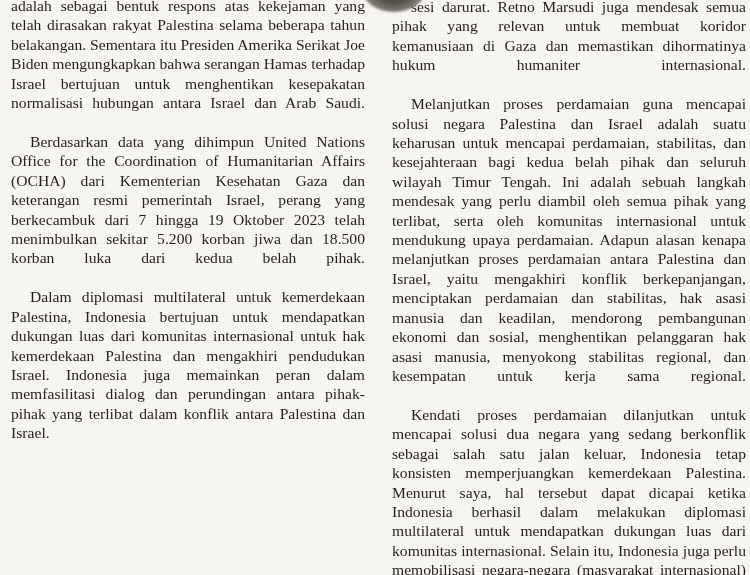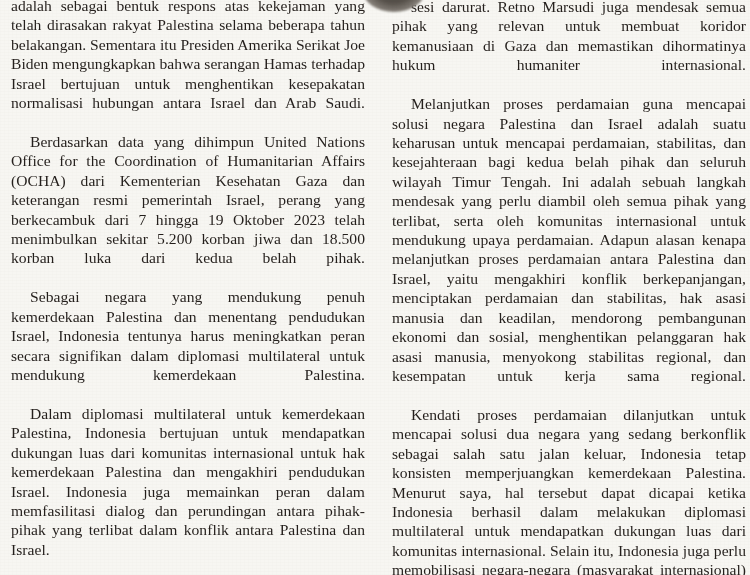--- a/index.html
+++ b/index.html
@@ -99,21 +99,20 @@
 <body>
 
 <div id="page">
 
   <div id="columns">
 
     <div class="column" id="column-left">
       <div class="col-inner">
         <p class="para">adalah sebagai bentuk respons atas kekejaman yang telah dirasakan rakyat Palestina selama beberapa tahun belakangan. Sementara itu Presiden Amerika Serikat Joe Biden mengungkapkan bahwa serangan Hamas terhadap Israel bertujuan untuk menghentikan kesepakatan normalisasi hubungan antara Israel dan Arab Saudi.</p>
         <p class="para indent">Berdasarkan data yang dihimpun United Nations Office for the Coordination of Humanitarian Affairs (OCHA) dari Kementerian Kesehatan Gaza dan keterangan resmi pemerintah Israel, perang yang berkecambuk dari 7 hingga 19 Oktober 2023 telah menimbulkan sekitar 5.200 korban jiwa dan 18.500 korban luka dari kedua belah pihak.</p>
-        <p class="para indent">Sebagai negara yang mendukung penuh kemerdekaan Palestina dan menentang pendudukan Israel, Indonesia tentunya harus meningkatkan peran secara signifikan dalam diplomasi multilateral untuk mendukung kemerdekaan Palestina.</p>
         <p class="para indent">Dalam diplomasi multilateral untuk kemerdekaan Palestina, Indonesia bertujuan untuk mendapatkan dukungan luas dari komunitas internasional untuk hak kemerdekaan Palestina dan mengakhiri pendudukan Israel. Indonesia juga memainkan peran dalam memfasilitasi dialog dan perundingan antara pihak-pihak yang terlibat dalam konflik antara Palestina dan Israel.</p>
 
       </div>
     </div>
 
     <div class="column" id="column-right">
       <div class="col-inner">
         <p class="para indent">sesi darurat. Retno Marsudi juga mendesak semua pihak yang relevan untuk membuat koridor kemanusiaan di Gaza dan memastikan dihormatinya hukum humaniter internasional.</p>
         <p class="para indent">Melanjutkan proses perdamaian guna mencapai solusi negara Palestina dan Israel adalah suatu keharusan untuk mencapai perdamaian, stabilitas, dan kesejahteraan bagi kedua belah pihak dan seluruh wilayah Timur Tengah. Ini adalah sebuah langkah mendesak yang perlu diambil oleh semua pihak yang terlibat, serta oleh komunitas internasional untuk mendukung upaya perdamaian. Adapun alasan kenapa melanjutkan proses perdamaian antara Palestina dan Israel, yaitu mengakhiri konflik berkepanjangan, menciptakan perdamaian dan stabilitas, hak asasi manusia dan keadilan, mendorong pembangunan ekonomi dan sosial, menghentikan pelanggaran hak asasi manusia, menyokong stabilitas regional, dan kesempatan untuk kerja sama regional.</p>
         <p class="para indent flush">Kendati proses perdamaian dilanjutkan untuk mencapai solusi dua negara yang sedang berkonflik sebagai salah satu jalan keluar, Indonesia tetap konsisten memperjuangkan kemerdekaan Palestina. Menurut saya, hal tersebut dapat dicapai ketika Indonesia berhasil dalam melakukan diplomasi multilateral untuk mendapatkan dukungan luas dari komunitas internasional. Selain itu, Indonesia juga perlu memobilisasi negara-negara (masyarakat internasional) yang memiliki pandangan yang sama terhadap Palestina untuk mendesak agar Dewan Keamanan PBB mampu</p>

